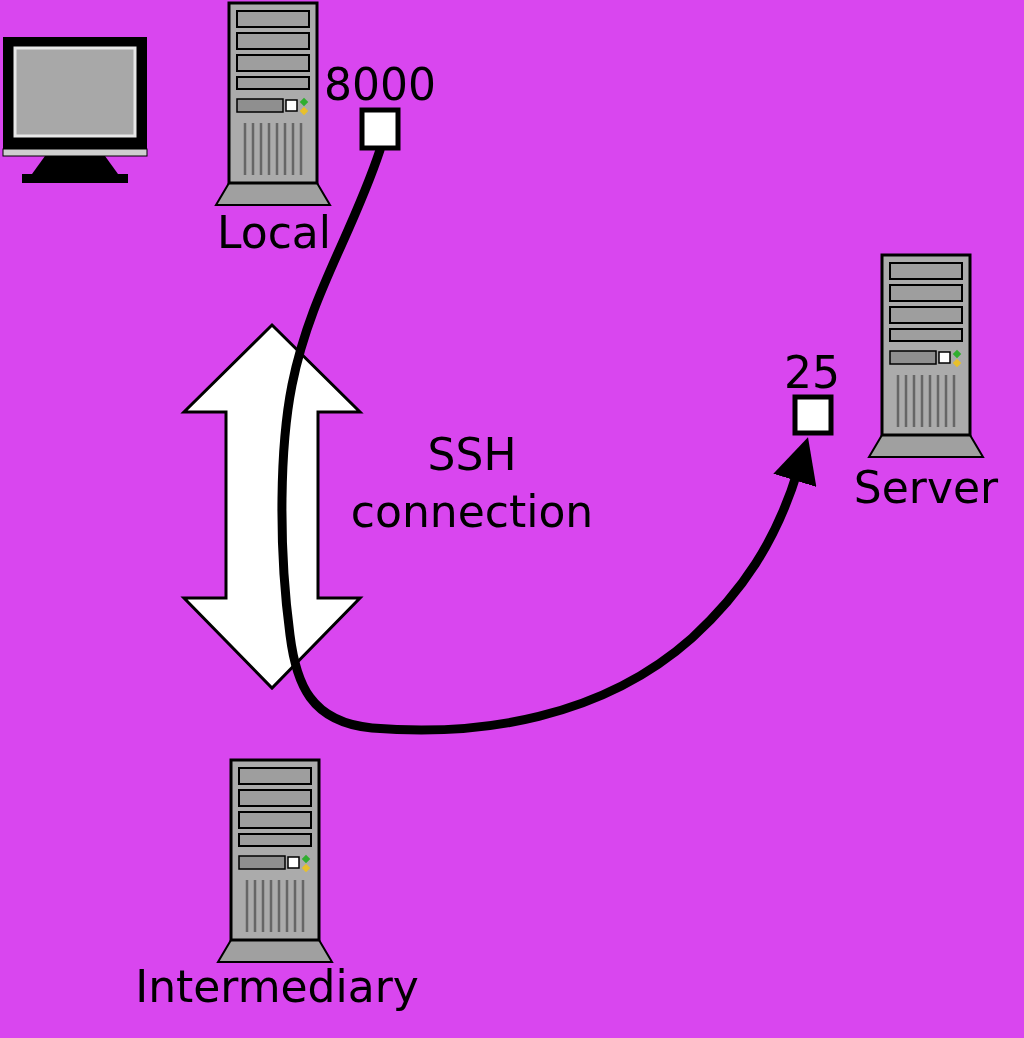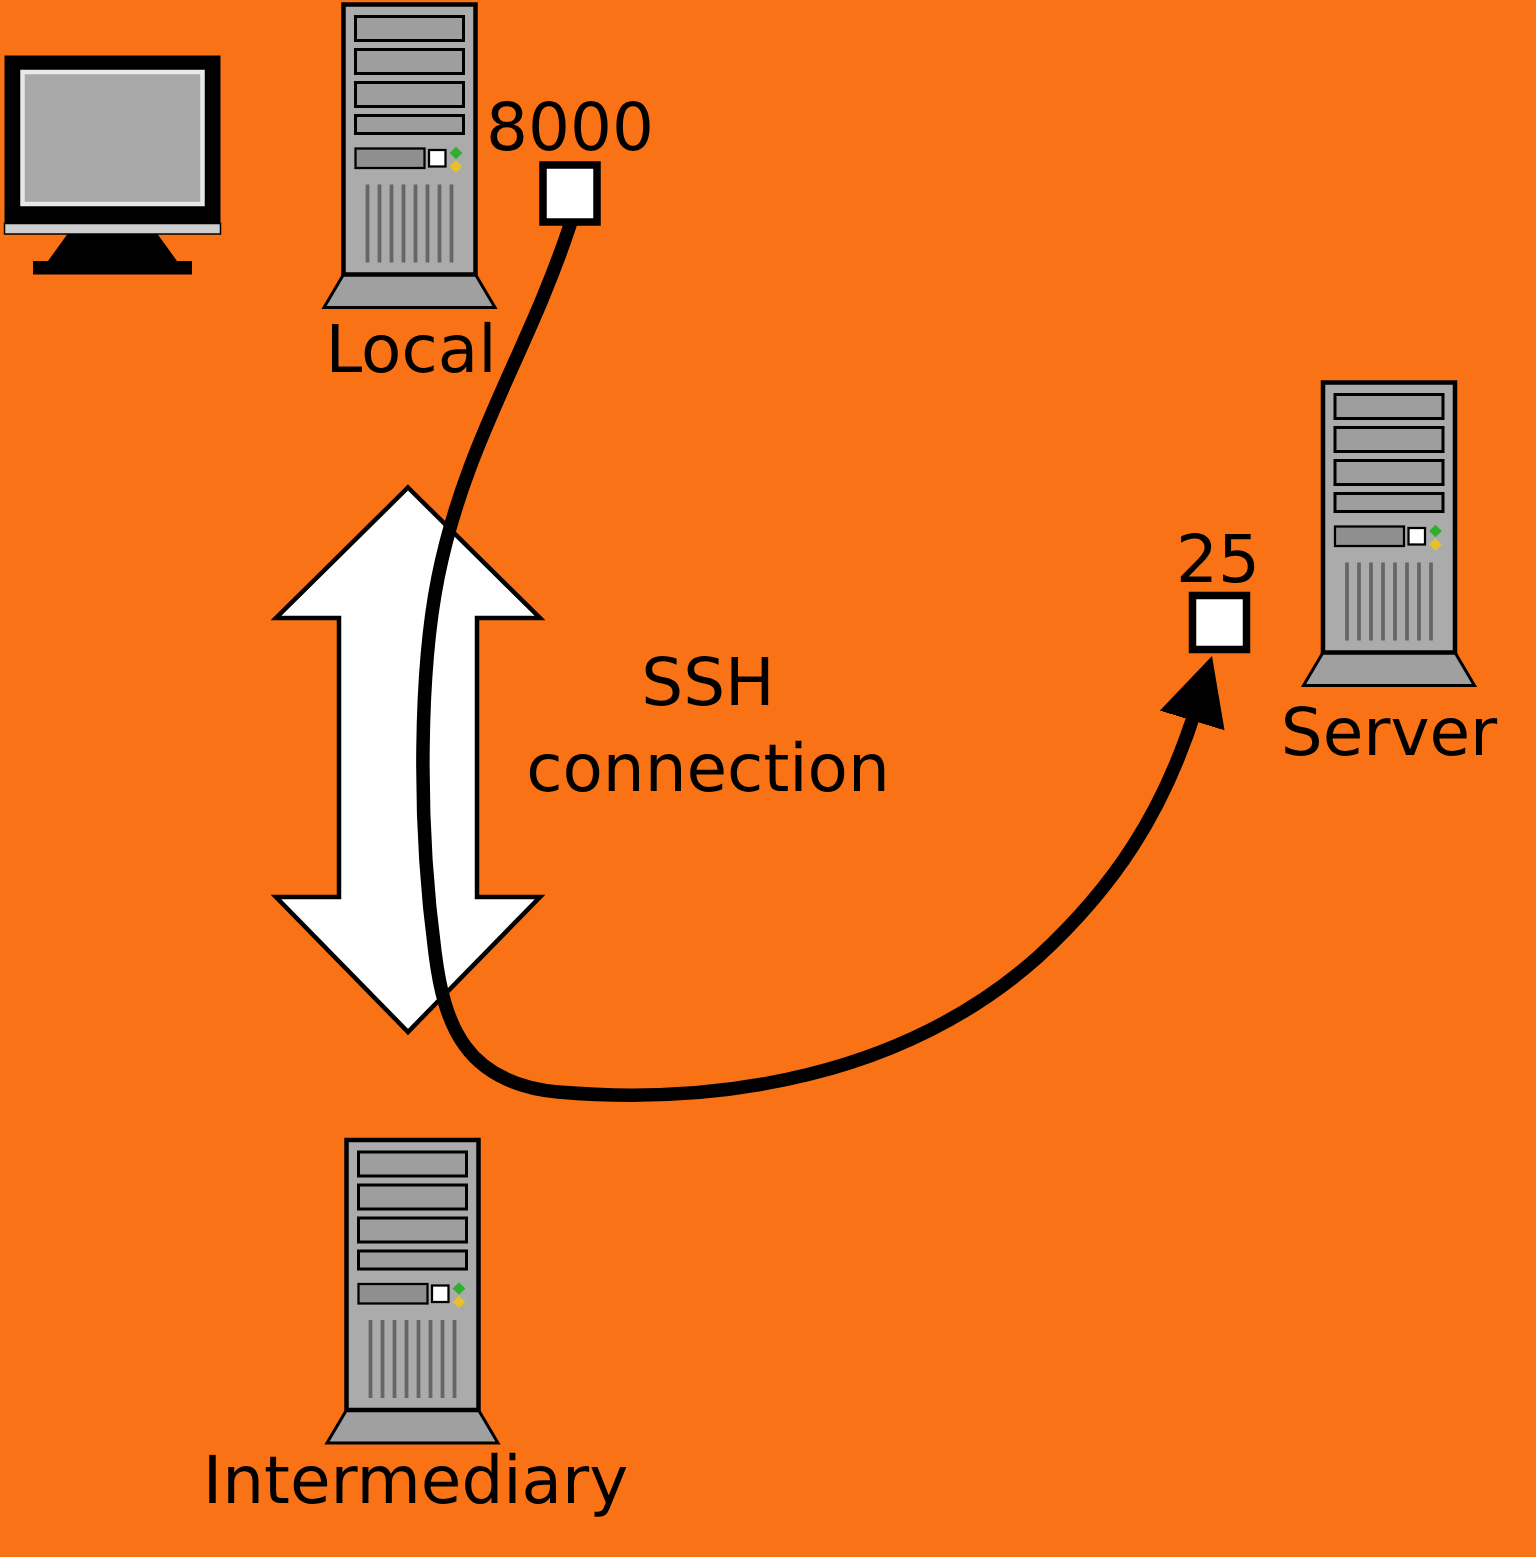--- a/index.html
+++ b/index.html
@@ -5,21 +5,21 @@
   html,body{
     margin:0;
     padding:0;
     background:#ffffff;
     font-family:"DejaVu Sans", "Liberation Sans", sans-serif;
   }
   .stage{
     position:relative;
     width:1024px;
     height:1038px;
-    background:#f97316;
+    background:#d946ef;
     overflow:hidden;
   }
   svg{display:block}
   
   .t-body{fill:#ababab;stroke:#000;stroke-width:3}
   .t-base{fill:#a0a0a0;stroke:#000;stroke-width:2}
   .t-slat{fill:#9e9e9e;stroke:#000;stroke-width:2}
   .t-bay{fill:#8f8f8f;stroke:#000;stroke-width:1.5}
   .t-btn{fill:#ffffff;stroke:#000;stroke-width:1.5}
   .t-vent{stroke:#666;stroke-width:2.5;fill:none}

